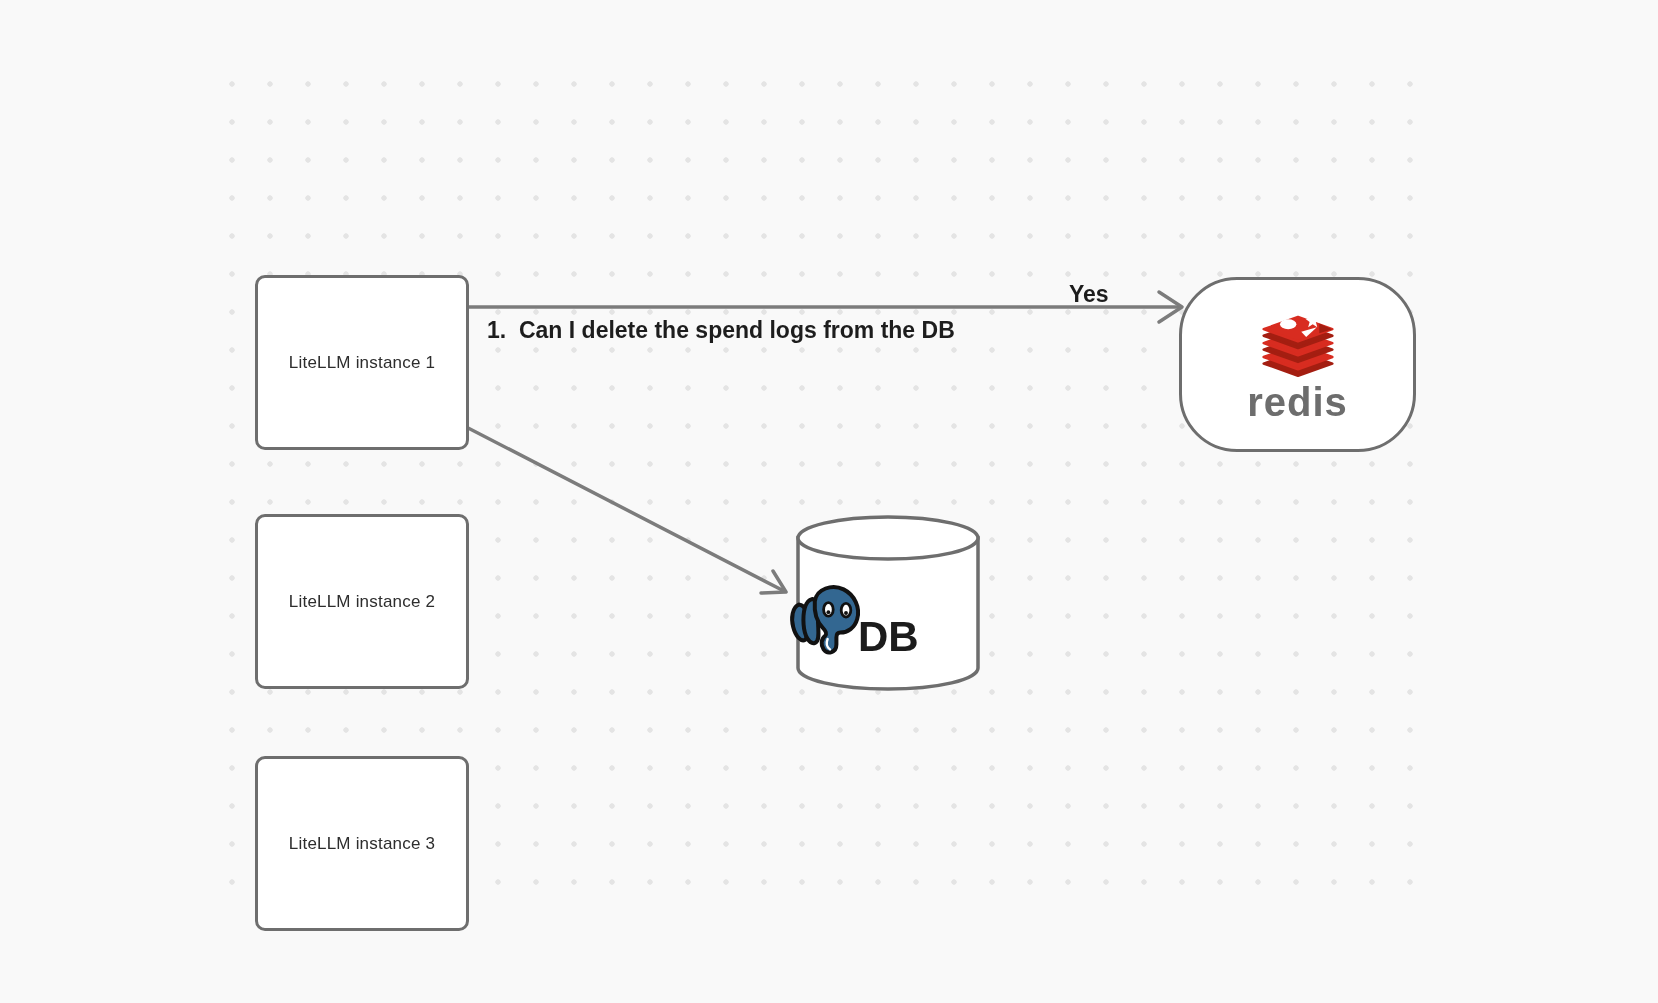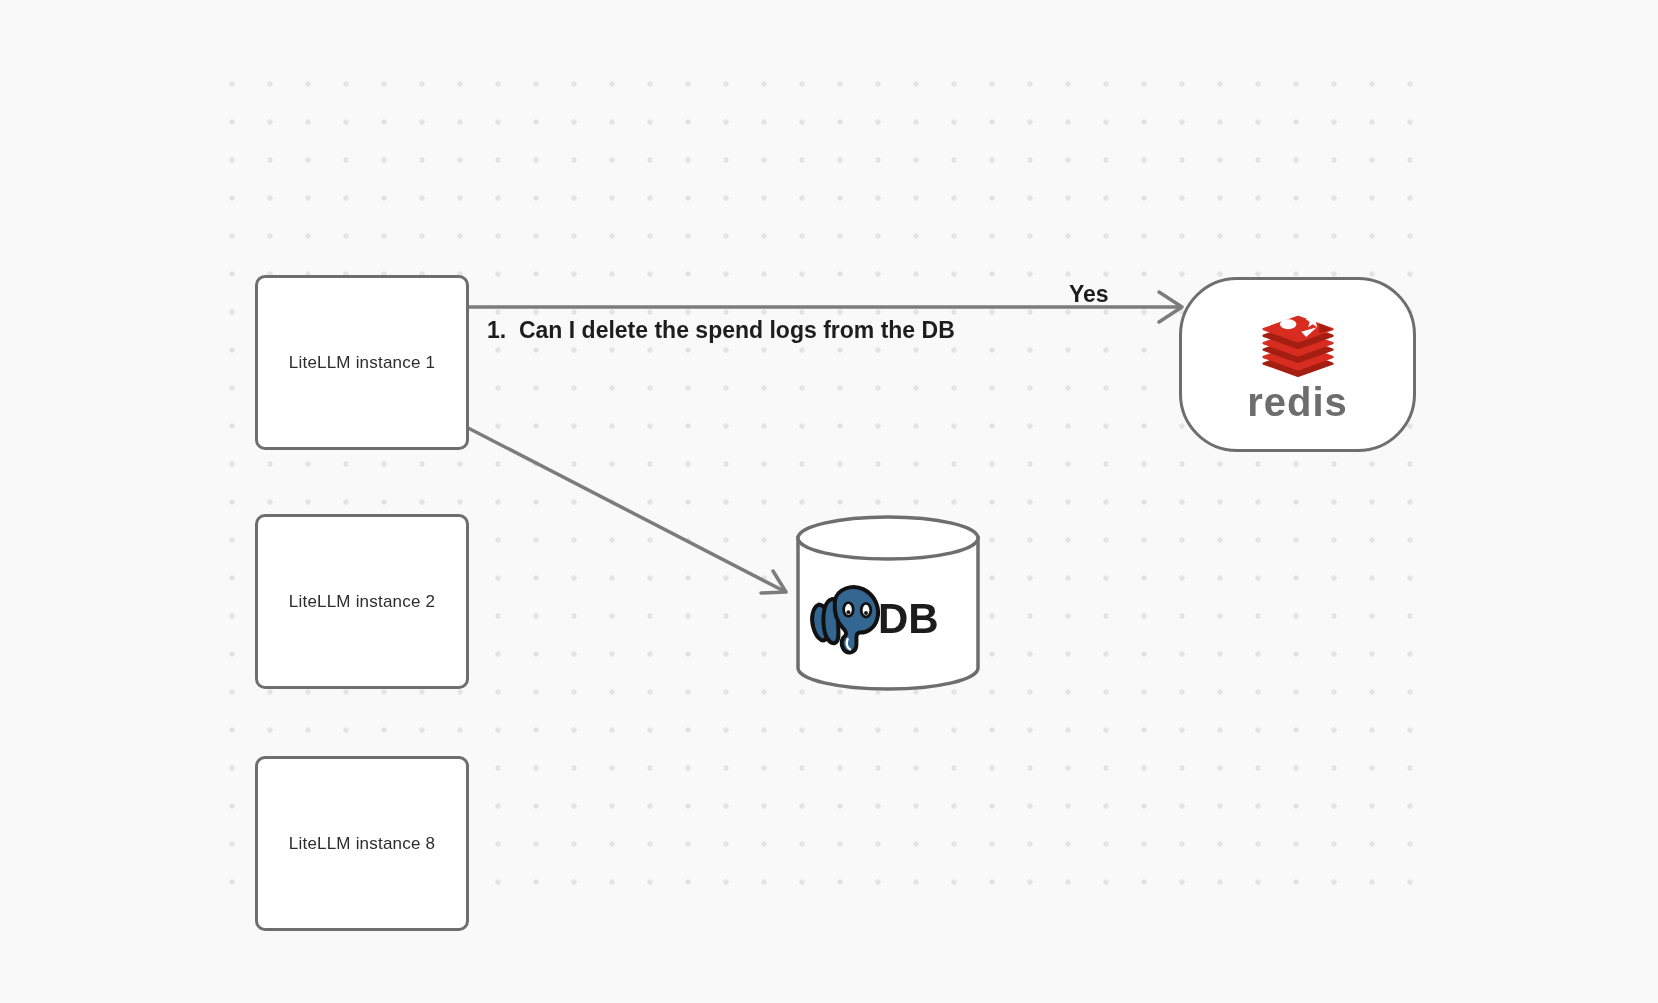--- a/index.html
+++ b/index.html
@@ -14,21 +14,21 @@
             display:flex;align-items:center;justify-content:center;}
   .inst-label{font-size:17px;color:#2d2d2d;letter-spacing:.2px;}
   #redis-node{position:absolute;left:1179px;top:277px;width:237px;height:175px;background:#ffffff;
               border:3.5px solid #6e6e6e;border-radius:58px;box-sizing:border-box;
               display:flex;flex-direction:column;align-items:center;justify-content:center;padding-top:4px;}
   .redis-word{font-size:40px;font-weight:bold;color:#6d6d6d;letter-spacing:1px;line-height:1;margin-top:-2px;}
   .msg{position:absolute;font-size:23px;font-weight:bold;color:#1d1d1d;white-space:pre;line-height:25px;}
   #msg1{left:487px;top:270px;margin-top:48px;}
   #msg1-reply{left:1069px;top:282px;}
   #msg2{left:582px;top:455px;}
-  #db-group{position:absolute;left:806px;top:580px;display:flex;align-items:center;}
+  #db-group{position:absolute;left:786px;top:580px;display:flex;align-items:flex-end;}
   .db-label{font-size:42px;font-weight:600;color:#1c1c1c;margin-left:-8px;line-height:1;}
 </style>
 </head>
 <body>
 
 <div id="canvas">
 
   <div id="dotgrid"></div>
 
   <svg id="overlay" viewBox="0 0 1658 1003">
@@ -51,21 +51,21 @@
     </g>
   </svg>
 
   <div class="inst-box" style="top:275px;">
     <span class="inst-label">LiteLLM instance 1</span>
   </div>
   <div class="inst-box" style="top:514px;">
     <span class="inst-label">LiteLLM instance 2</span>
   </div>
   <div class="inst-box" style="top:756px;">
-    <span class="inst-label">LiteLLM instance 8</span>
+    <span class="inst-label">LiteLLM instance 3</span>
   </div>
 
   <div id="redis-node">
     <svg width="84" height="72" viewBox="0 -2 100 88">
       <g stroke-linejoin="round">
 
         <g transform="translate(0,34)">
           <path d="M50 12 L92 27 L50 42 L8 27 Z" fill="#a41e11" stroke="#a41e11" stroke-width="3"></path>
           <path d="M50 4 L92 19 L50 34 L8 19 Z" fill="#d82c20" stroke="#d82c20" stroke-width="3"></path>
         </g>

